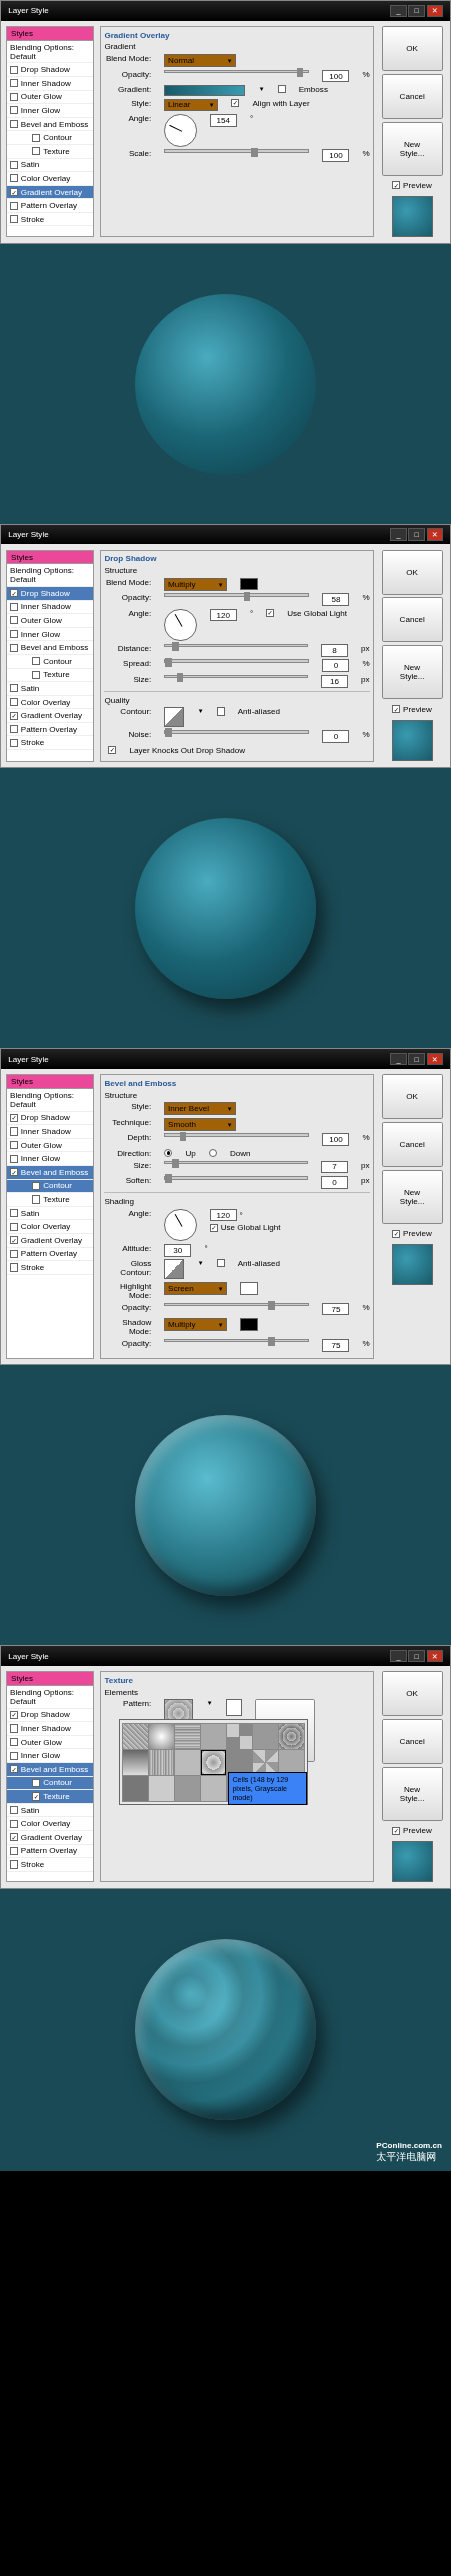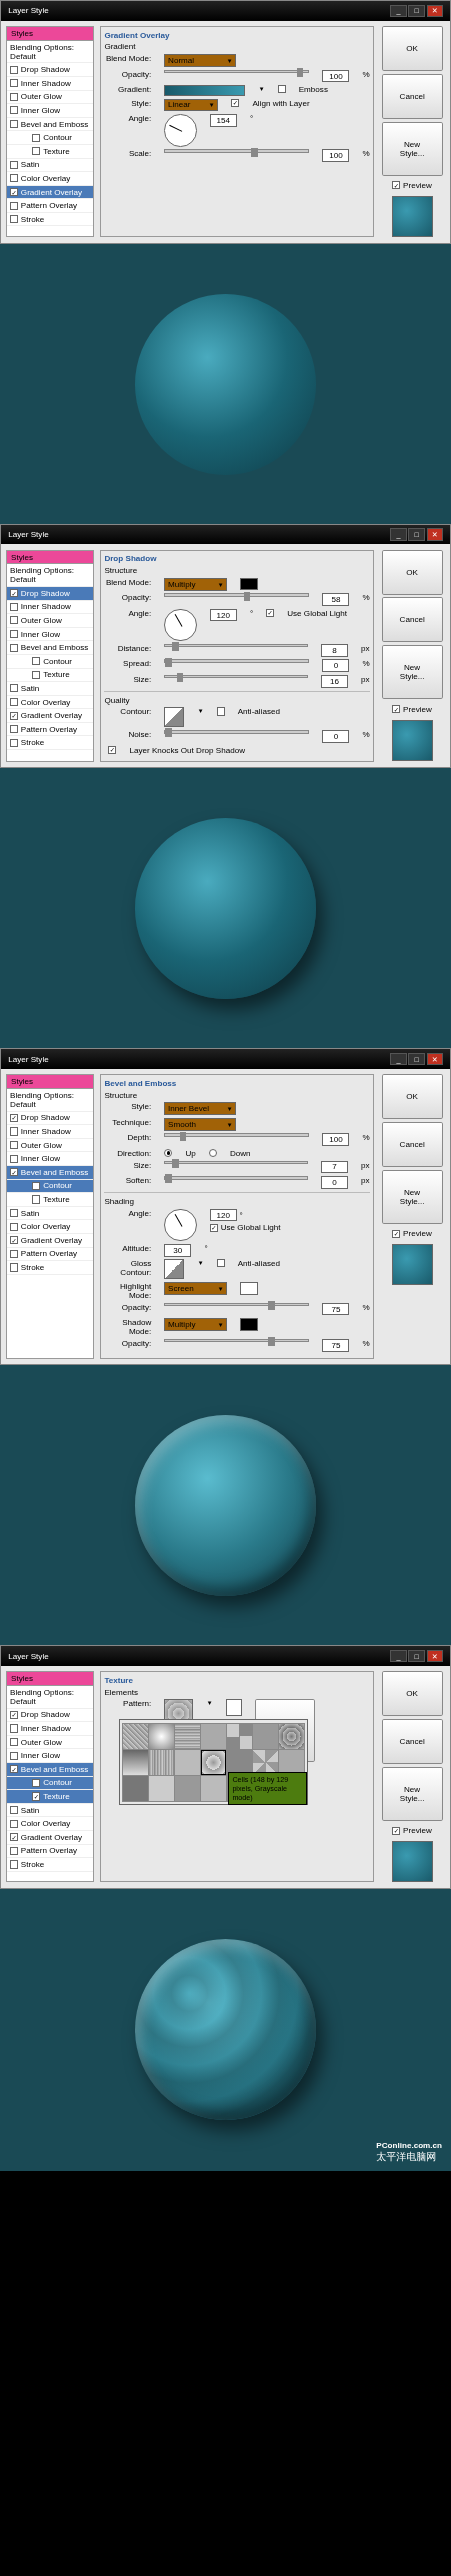--- a/index.html
+++ b/index.html
@@ -31,21 +31,21 @@
 .angle-l{position:absolute;width:13.5px;height:0.9px;background:#000;top:16.3px;left:16.3px;transform-origin:left}
 .right-col{width:65px;display:flex;flex-direction:column;gap:2.7px;align-items:center}
 .btn{width:61px;padding:17px;background:linear-gradient(#fff,#ddd);border:0.9px solid #888;text-align:center;border-radius:1.8px}
 .preview-sw{width:41px;height:41px;border:0.9px solid #666;margin-top:3.6px}
 .preview-row{display:flex;align-items:center;gap:2.7px;margin-top:2.7px}
 .render{width:451px;height:280px;position:relative}
 .sphere{width:181px;height:181px;border-radius:50%;position:absolute;left:135px;top:50px}
 .watermark{position:absolute;bottom:7.2px;right:9px;color:#fff;font-size:11.7px}
 .pattern-grid{display:grid;grid-template-columns:repeat(7,25px);gap:0.9px;background:#888;padding:0.9px;width:fit-content}
 .pat-cell{width:25px;height:25px;background:#ccc}
-.tooltip{position:absolute;background:#4d7c0f;border:0.9px solid #000;padding:1.8px 3.6px;font-size:7.2px}
+.tooltip{position:absolute;background:#3b82f6;border:0.9px solid #000;padding:1.8px 3.6px;font-size:7.2px}
 .grad-bar{width:81px;height:10.8px;border:0.9px solid #666}
 .contour-sw{width:20px;height:20px;border:0.9px solid #666;background:linear-gradient(135deg,#fff 50%,#888 50%)}
 .radio{width:8.1px;height:8.1px;border:0.9px solid #666;border-radius:50%;background:#fff;display:flex;align-items:center;justify-content:center}
 .radio.on::after{content:"";width:3.6px;height:3.6px;background:#000;border-radius:50%}
 hr.sep{margin:3.6px 0;border:none;border-top:0.9px solid #bbb}
 </style>
 </head>
 <body>
 
 <div class="panel">

